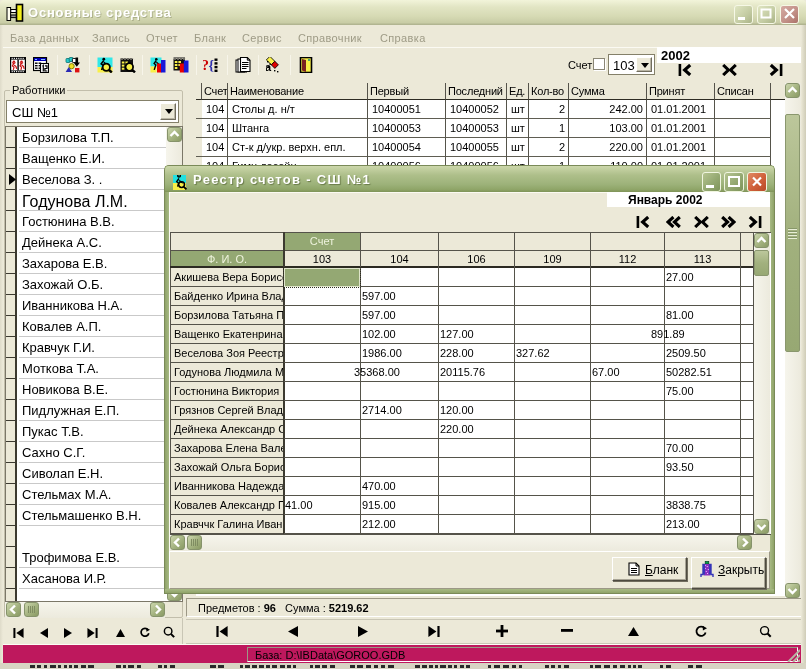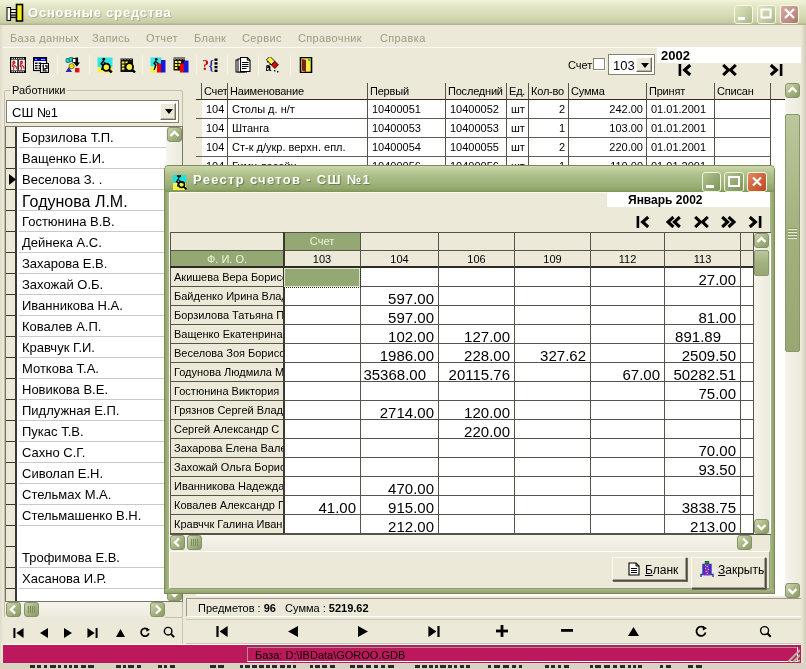--- a/index.html
+++ b/index.html
@@ -18,21 +18,21 @@
 .ticon { position:absolute; top:57px; width:16px; height:16px; }
 .sunken { border:1px solid #848069; background:#fff; }
 .dropbtn { position:absolute; right:2px; top:2px; bottom:2px; width:16px; background:#ece9d8; border:1px solid #fff; border-right-color:#716d5e; border-bottom-color:#716d5e; box-shadow:inset -1px -1px 0 #b9b5a4; }
 .dropbtn:after { content:""; position:absolute; left:4px; top:5px; border:4px solid transparent; border-top:5px solid #000; }
 .sbtn { position:absolute; width:15px; height:15px; border:1px solid #86936b; border-radius:3px; background:linear-gradient(135deg,#cdd7ae 0%,#a3b27f 55%,#8a9a64 100%); }
 .sthumbh { position:absolute; background:linear-gradient(to bottom,#bcc79b 0%,#a2b17e 50%,#97a873 100%); border:1px solid #8a976e; border-radius:2px; }
 .mth { position:absolute; height:17px; background:#ece9d8; border-right:1px solid #55534a; border-bottom:1px solid #2e2c24; padding:2px 0 0 2px; letter-spacing:-0.2px; white-space:nowrap; overflow:hidden; }
 .mtc { position:absolute; height:19px; padding:3px 3px 0 4px; white-space:nowrap; overflow:hidden; border-right:1px solid #55534a; border-bottom:1px solid #5f5d52; background:#fff; }
 .r { text-align:right; }
 .gname { position:absolute; left:171px; width:112px; height:19px; background:#ece9d8; border-bottom:1px solid #55534a; padding:3px 0 0 3px; white-space:nowrap; overflow:hidden; font-size:11px; }
-.gcell { position:absolute; height:19px; padding:3px 3px 0 0; text-align:right; font-size:15px; }
+.gcell { position:absolute; height:19px; padding:3px 3px 0 0; font-size:11px; }
 .glineh { position:absolute; height:1px; background:#55534a; }
 .glinev { position:absolute; width:1px; background:#55534a; }
 .ghdr { position:absolute; background:#94a873; color:#eef3dd; text-align:center; }
 .ng { position:absolute; }
 </style></head>
 <body>
 <div class="abs" id="titlebar">
   <svg class="abs" style="left:6px;top:3px" width="18" height="20" viewBox="0 0 18 20">
     <rect x="1" y="4.5" width="3.6" height="13" fill="#fffef0" stroke="#000"></rect>
     <rect x="4.8" y="6.5" width="6" height="3" fill="#fff" stroke="#000"></rect>
@@ -601,40 +601,40 @@
 <div class="gcell" style="left:362px;top:287px;width:75px">597.00</div>
 <div class="gname" style="top:306px">Борзилова Татьяна П</div>
 <div class="glineh abs" style="left:284px;top:324px;width:469px"></div>
 <div class="gcell" style="left:362px;top:306px;width:75px">597.00</div>
 <div class="gcell" style="left:666px;top:306px;width:73px">81.00</div>
 <div class="gname" style="top:325px">Ващенко Екатенрина</div>
 <div class="glineh abs" style="left:284px;top:343px;width:469px"></div>
 <div class="gcell" style="left:362px;top:325px;width:75px">102.00</div>
 <div class="gcell" style="left:440px;top:325px;width:73px">127.00</div>
 <div class="gcell" style="left:651px;top:325px;width:73px">891.89</div>
-<div class="gname" style="top:344px">Веселова Зоя  Борисо</div>
+<div class="gname" style="top:344px">Веселова Зоя  Реестр</div>
 <div class="glineh abs" style="left:284px;top:362px;width:469px"></div>
 <div class="gcell" style="left:362px;top:344px;width:75px">1986.00</div>
 <div class="gcell" style="left:440px;top:344px;width:73px">228.00</div>
 <div class="gcell" style="left:516px;top:344px;width:73px">327.62</div>
 <div class="gcell" style="left:666px;top:344px;width:73px">2509.50</div>
 <div class="gname" style="top:363px">Годунова Людмила М</div>
 <div class="glineh abs" style="left:284px;top:381px;width:469px"></div>
 <div class="gcell" style="left:354px;top:363px;width:75px">35368.00</div>
 <div class="gcell" style="left:440px;top:363px;width:73px">20115.76</div>
 <div class="gcell" style="left:592px;top:363px;width:71px">67.00</div>
 <div class="gcell" style="left:666px;top:363px;width:73px">50282.51</div>
 <div class="gname" style="top:382px">Гостюнина Виктория</div>
 <div class="glineh abs" style="left:284px;top:400px;width:469px"></div>
 <div class="gcell" style="left:666px;top:382px;width:73px">75.00</div>
 <div class="gname" style="top:401px">Грязнов Сергей Влад</div>
 <div class="glineh abs" style="left:284px;top:419px;width:469px"></div>
 <div class="gcell" style="left:362px;top:401px;width:75px">2714.00</div>
 <div class="gcell" style="left:440px;top:401px;width:73px">120.00</div>
-<div class="gname" style="top:420px">Сергей Александр С</div>
+<div class="gname" style="top:420px">Дейнека Александр С</div>
 <div class="glineh abs" style="left:284px;top:438px;width:469px"></div>
 <div class="gcell" style="left:440px;top:420px;width:73px">220.00</div>
 <div class="gname" style="top:439px">Захарова Елена Вале</div>
 <div class="glineh abs" style="left:284px;top:457px;width:469px"></div>
 <div class="gcell" style="left:666px;top:439px;width:73px">70.00</div>
 <div class="gname" style="top:458px">Захожай Ольга Борис</div>
 <div class="glineh abs" style="left:284px;top:476px;width:469px"></div>
 <div class="gcell" style="left:666px;top:458px;width:73px">93.50</div>
 <div class="gname" style="top:477px">Иванникова Надежда</div>
 <div class="glineh abs" style="left:284px;top:495px;width:469px"></div>

